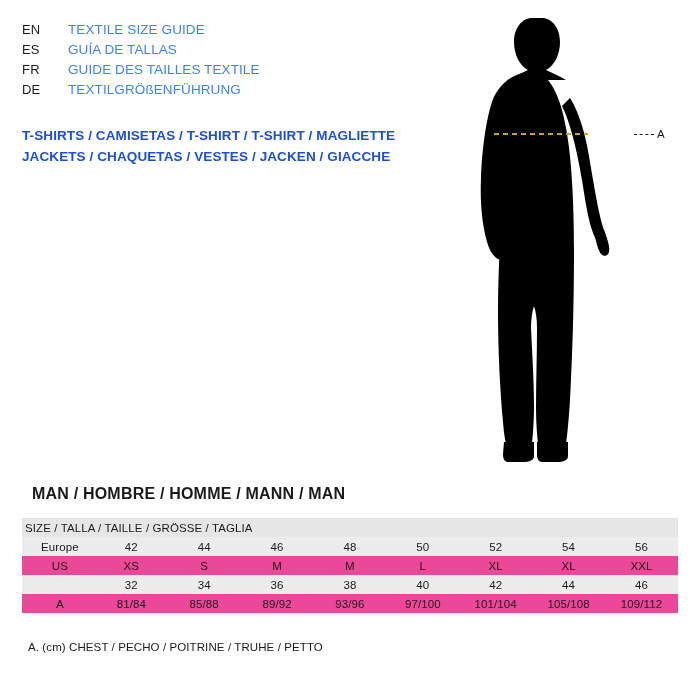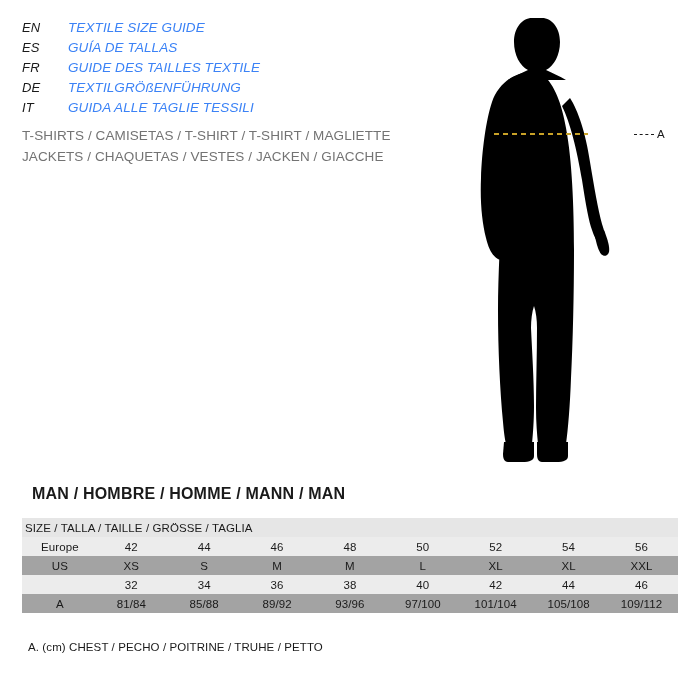--- a/index.html
+++ b/index.html
@@ -22,24 +22,23 @@
 
   
   .lang-block {
     position: absolute;
     left: 22px;
     top: 18px;
     width: 430px;
   }
   .lang-row {
     display: flex;
-    align-items: center;
+    align-items: flex-end;
     margin-bottom: 1px;
     height: 19px;
-    font-style: italic;
   }
   .lang-code {
     width: 46px;
     font-size: 13px;
     letter-spacing: 0.2px;
     color: #1a1a1a;
   }
   .lang-title {
     font-size: 13.5px;
     letter-spacing: 0.1px;
@@ -48,23 +47,23 @@
   }
 
   .garment-lines {
     position: absolute;
     left: 22px;
     top: 128px;
     width: 440px;
   }
   .garment-line {
     font-size: 13.5px;
-    font-weight: normal;
-    letter-spacing: 0.1px;
-    color: #737373;
+    font-weight: bold;
+    letter-spacing: 0.1px;
+    color: #1d4ed8;
     white-space: nowrap;
     margin-bottom: 6px;
   }
 
   
   .figure-wrap {
     position: absolute;
     left: 470px;
     top: 10px;
     width: 210px;
@@ -127,21 +126,21 @@
   tr.header-row td {
     background: #e6e6e6;
     text-align: left;
     padding-left: 3px;
     font-size: 11.5px;
   }
   tr.shade td {
     background: #ececec;
   }
   tr.plain td {
-    background: #a3a3a3;
+    background: #ec4899;
   }
 
   .footnote {
     position: absolute;
     left: 28px;
     top: 641px;
     font-size: 11.5px;
     color: #1a1a1a;
     letter-spacing: 0.1px;
   }
@@ -160,24 +159,20 @@
       <span class="lang-code">ES</span>
       <span class="lang-title">GUÍA DE TALLAS</span>
     </div>
     <div class="lang-row">
       <span class="lang-code">FR</span>
       <span class="lang-title">GUIDE DES TAILLES TEXTILE</span>
     </div>
     <div class="lang-row">
       <span class="lang-code">DE</span>
       <span class="lang-title">TEXTILGRÖßENFÜHRUNG</span>
-    </div>
-    <div class="lang-row">
-      <span class="lang-code">IT</span>
-      <span class="lang-title">GUIDA ALLE TAGLIE TESSILI</span>
     </div>
   </div>
 
   <div class="garment-lines">
     <div class="garment-line">T-SHIRTS / CAMISETAS / T-SHIRT / T-SHIRT / MAGLIETTE</div>
     <div class="garment-line">JACKETS / CHAQUETAS / VESTES / JACKEN / GIACCHE</div>
   </div>
 
   <div class="figure-wrap">
     <svg width="210" height="460" viewBox="0 0 210 460" xmlns="http://www.w3.org/2000/svg">

